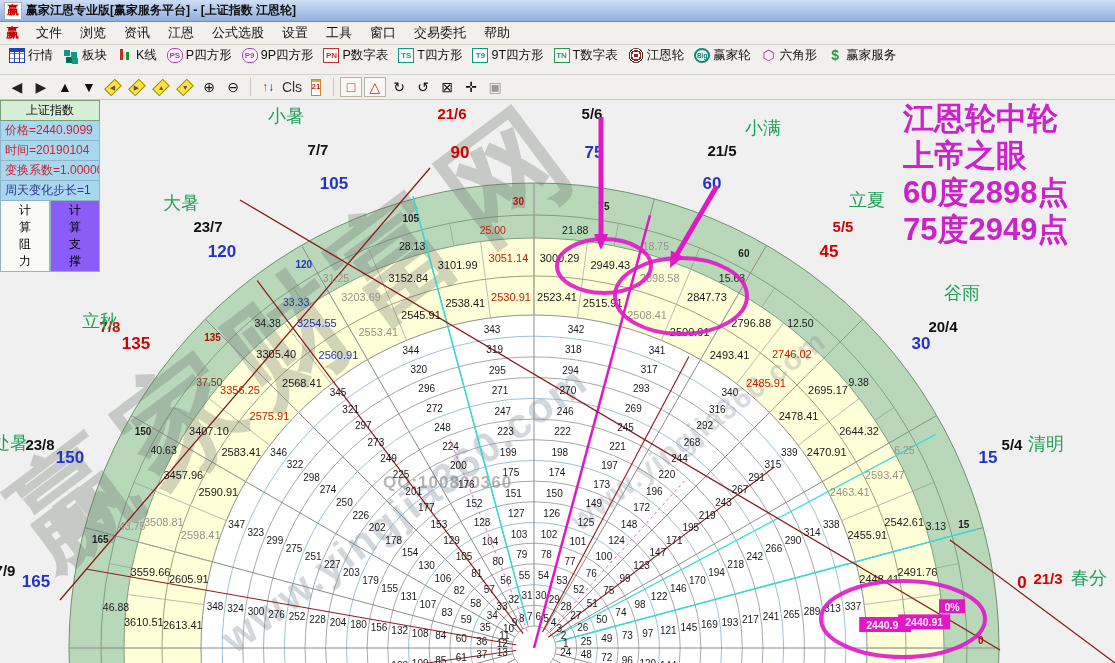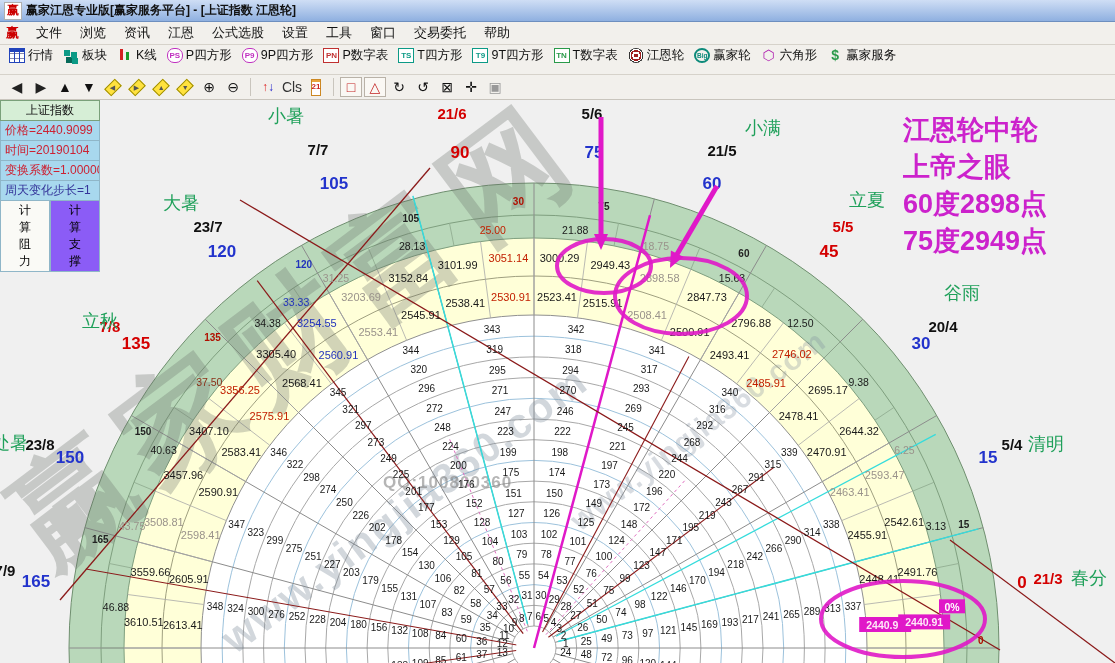--- a/index.html
+++ b/index.html
@@ -59,21 +59,21 @@
   .main{position:absolute;left:0;top:100px;width:1115px;height:563px;background:#f0f0f0;overflow:hidden;}
   svg{position:absolute;left:0;top:0;}
   
   .info{position:absolute;left:0;top:0;width:100px;font-size:12px;z-index:5;}
   .info .hd{background:#d6eed6;border:1px solid #7aa07a;text-align:center;padding:1px 0;color:#111;}
   .irow{background:#a8d8ee;border:1px solid #8fb6c8;border-top:none;padding:1px 4px;white-space:nowrap;overflow:hidden;}
   .ibtns{display:flex;}
   .ibtn{flex:1;border:1px solid #8fb6c8;border-top:none;background:#fafaf6;padding:1px 16px;text-align:center;cursor:pointer;font-size:12px;}
   .ibtn.green{background:#8b5cf6;font-family:Liberation Serif, serif;}
   
-  .anno{position:absolute;left:903px;top:12px;z-index:5;font-weight:bold;font-size:27px;line-height:37px;white-space:nowrap;}
+  .anno{position:absolute;left:903px;top:0;z-index:5;font-weight:bold;font-size:31px;line-height:37px;white-space:nowrap;}
 </style>
 </head>
 <body>
 
 <div id="app">
 
   <div class="titlebar">
     <span class="tb-logo">赢</span>
     <span class="tb-title">赢家江恩专业版[赢家服务平台] - [上证指数 江恩轮]</span>
     <button class="kefu">客服</button>

